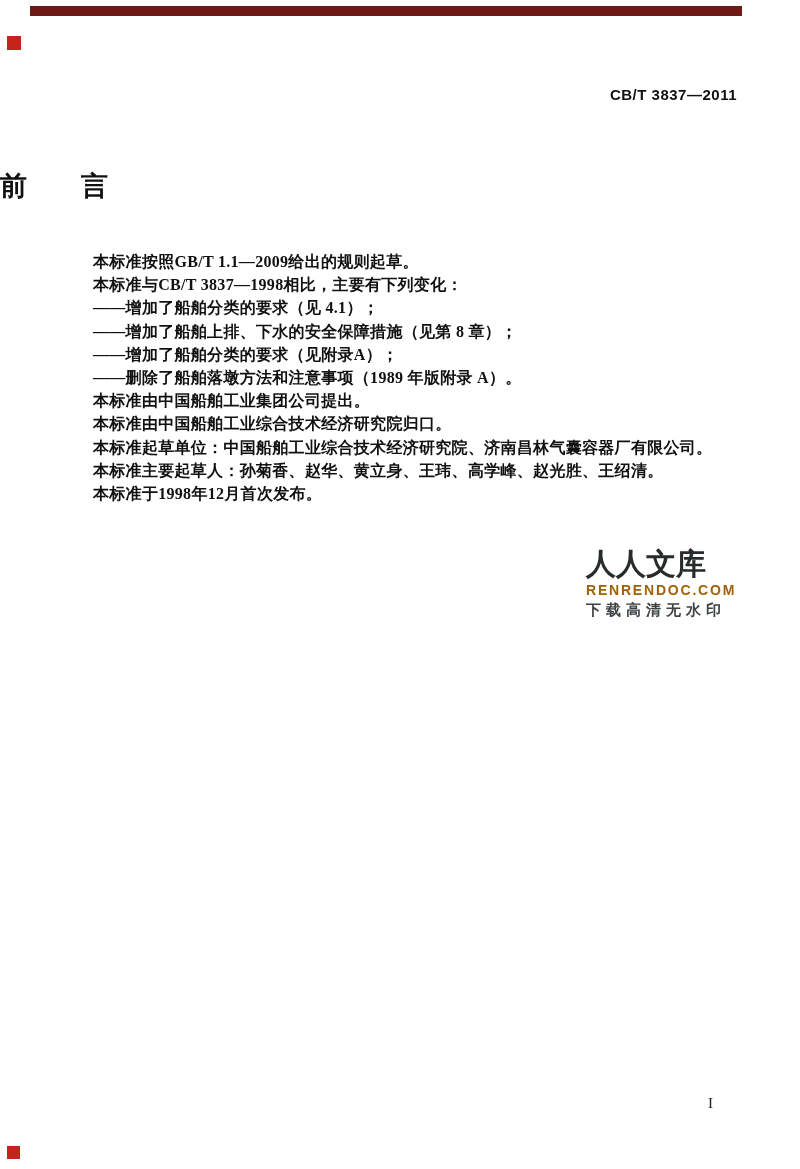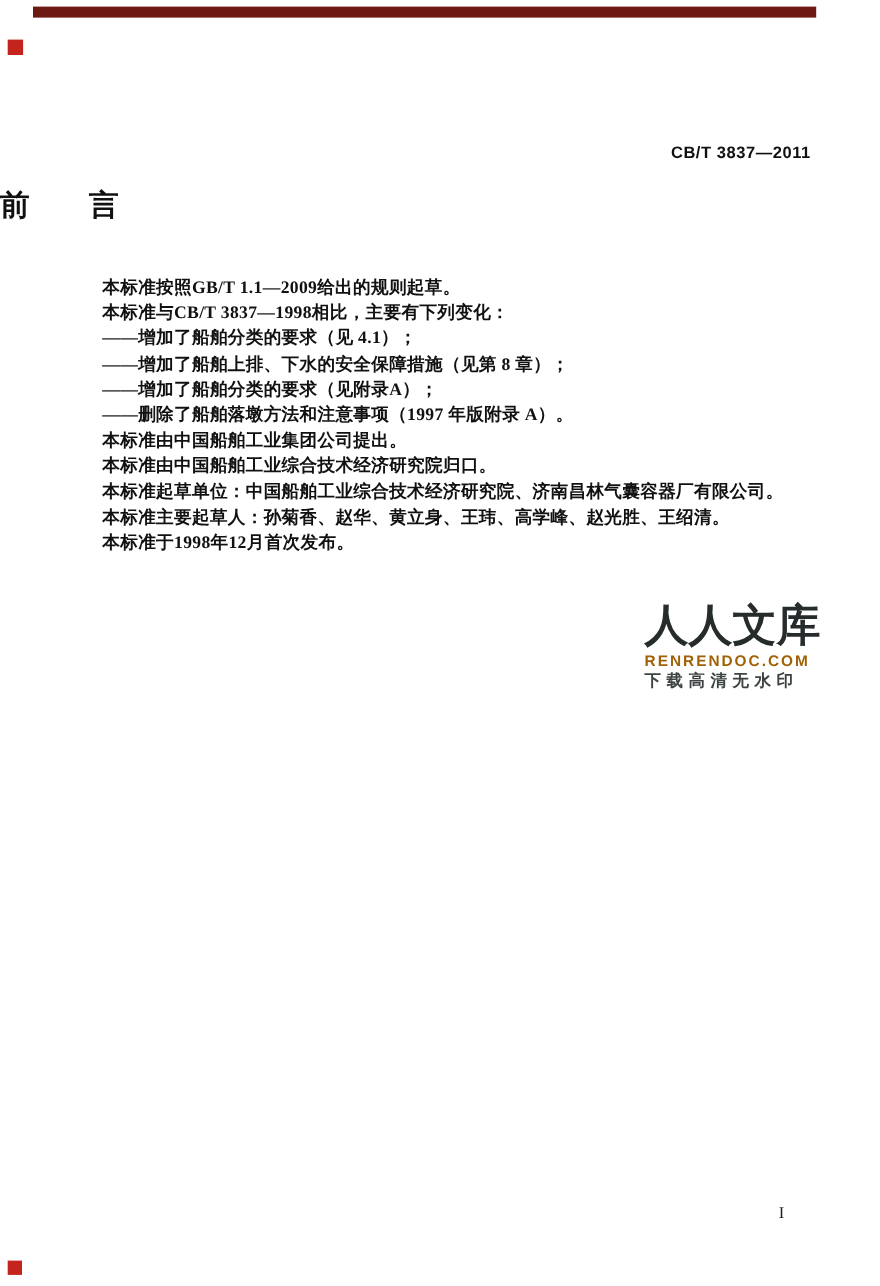--- a/index.html
+++ b/index.html
@@ -20,21 +20,20 @@
   .artifact-bottom-sq { left: 7px;   top: 1146px; width: 13px;  height: 13px; background: #c4241c; }
 
   .std-code {
     position: absolute;
     top: 86px;
     right: 63px;
     font-size: 15px;
     font-weight: bold;
     letter-spacing: 0.5px;
     font-family: "Liberation Sans", "DejaVu Sans", sans-serif;
-    margin-top: 45px;
   }
 
   .doc-title {
     position: absolute;
     top: 168px;
     left: 0;
     width: 100%;
     margin: 0;
     font-size: 27px;
     font-weight: bold;
@@ -54,21 +53,21 @@
   .foreword-body p { margin: 0; padding: 0; }
 
   .watermark {
     position: absolute;
     left: 586px;
     top: 549px;
     width: 160px;
     line-height: 1;
   }
   .wm-brand {
-    font-size: 40px;
+    font-size: 30px;
     font-weight: bold;
     color: #262b2b;
     letter-spacing: 0px;
     font-family: "Liberation Sans", "DejaVu Sans", sans-serif;
   }
   .wm-domain {
     margin-top: 4px;
     font-size: 14px;
     font-weight: bold;
     color: #a16207;
@@ -104,21 +103,21 @@
   <div class="std-code">CB/T 3837—2011</div>
 
   <h1 class="doc-title">前　　言</h1>
 
   <div class="foreword-body">
     <p>本标准按照GB/T 1.1—2009给出的规则起草。</p>
     <p>本标准与CB/T 3837—1998相比，主要有下列变化：</p>
     <p>——增加了船舶分类的要求（见 4.1）；</p>
     <p>——增加了船舶上排、下水的安全保障措施（见第 8 章）；</p>
     <p>——增加了船舶分类的要求（见附录A）；</p>
-    <p>——删除了船舶落墩方法和注意事项（1997 年版附录 A）。</p>
+    <p>——删除了船舶落墩方法和注意事项（1989 年版附录 A）。</p>
     <p>本标准由中国船舶工业集团公司提出。</p>
     <p>本标准由中国船舶工业综合技术经济研究院归口。</p>
     <p>本标准起草单位：中国船舶工业综合技术经济研究院、济南昌林气囊容器厂有限公司。</p>
     <p>本标准主要起草人：孙菊香、赵华、黄立身、王玮、高学峰、赵光胜、王绍清。</p>
     <p>本标准于1998年12月首次发布。</p>
   </div>
 
   <div class="watermark">
     <div class="wm-brand">人人文库</div>
     <div class="wm-domain">RENRENDOC.COM</div>

